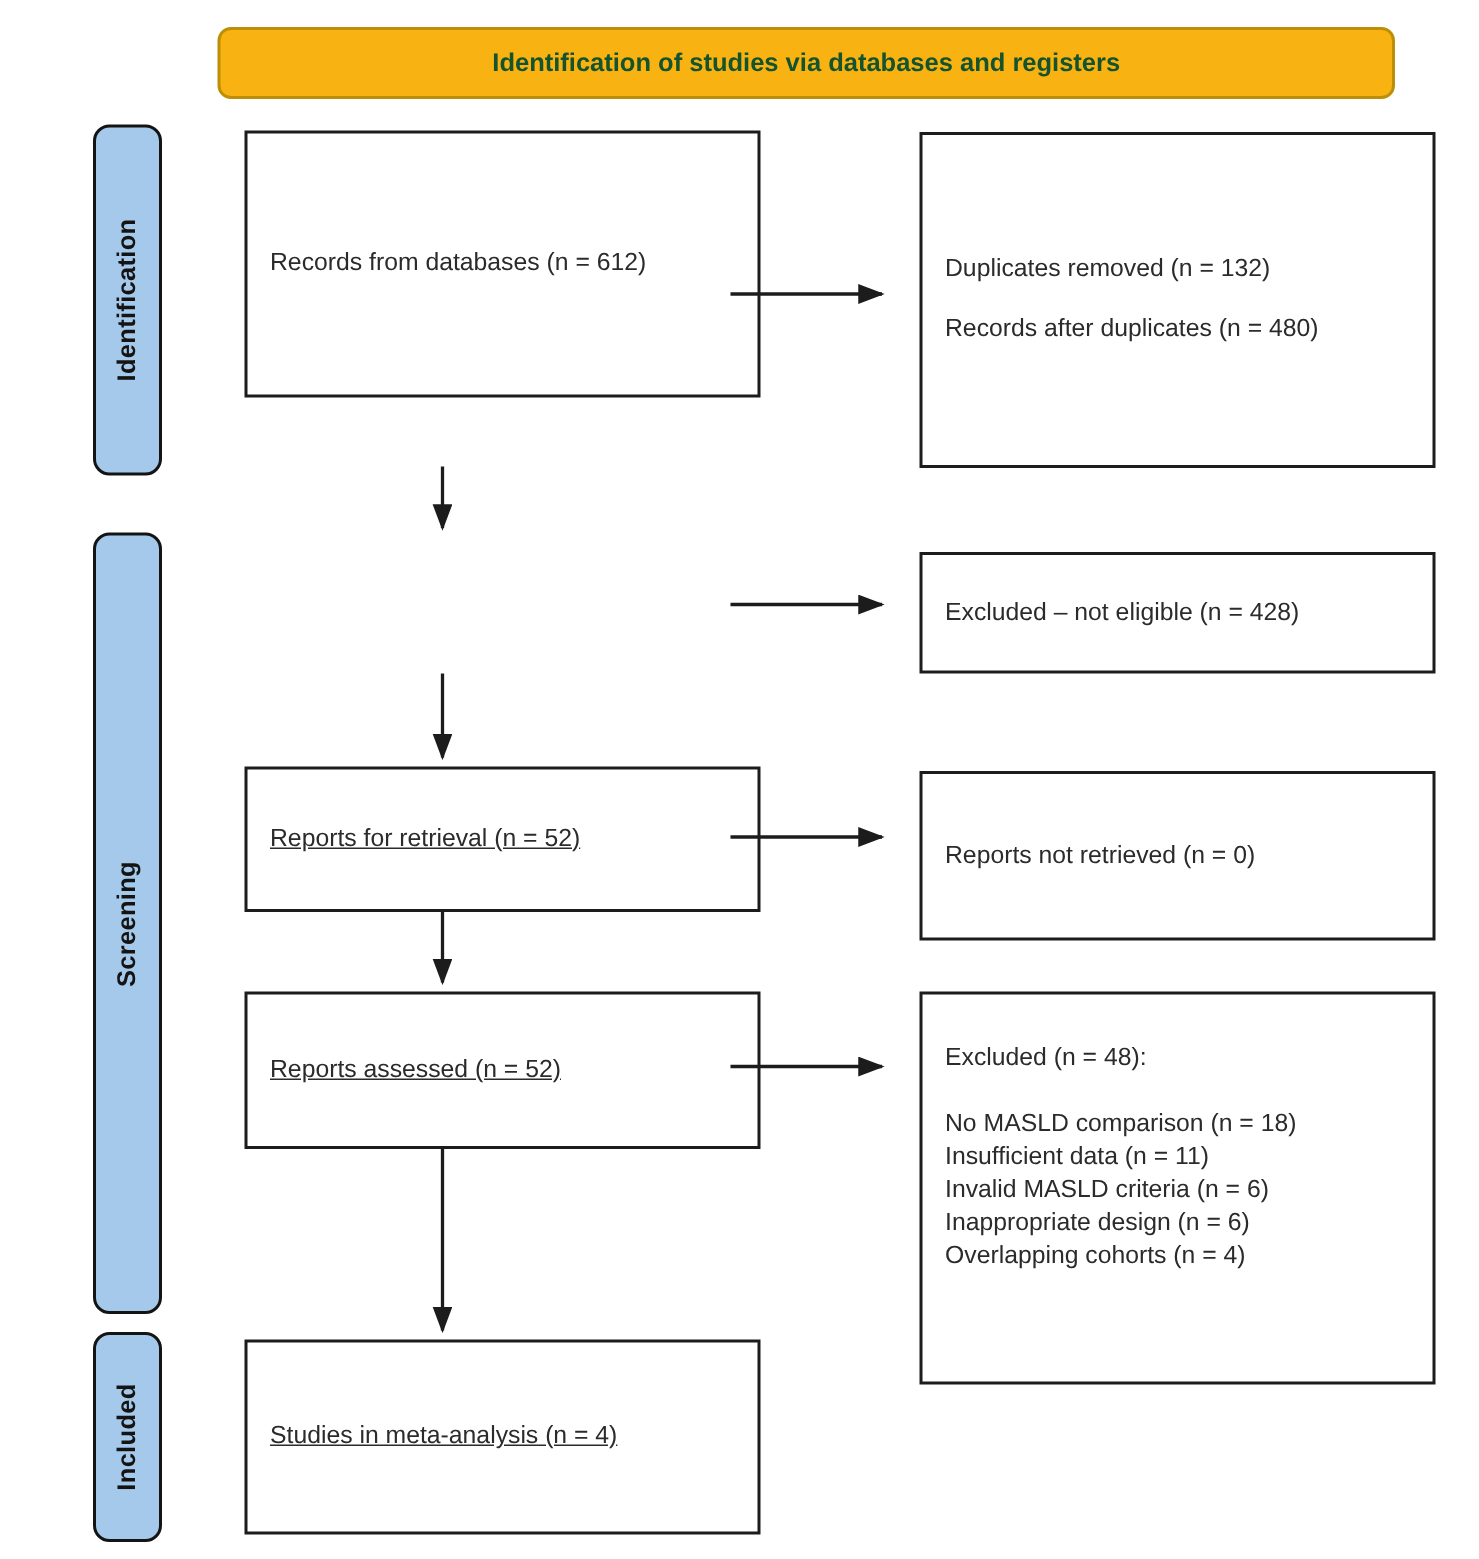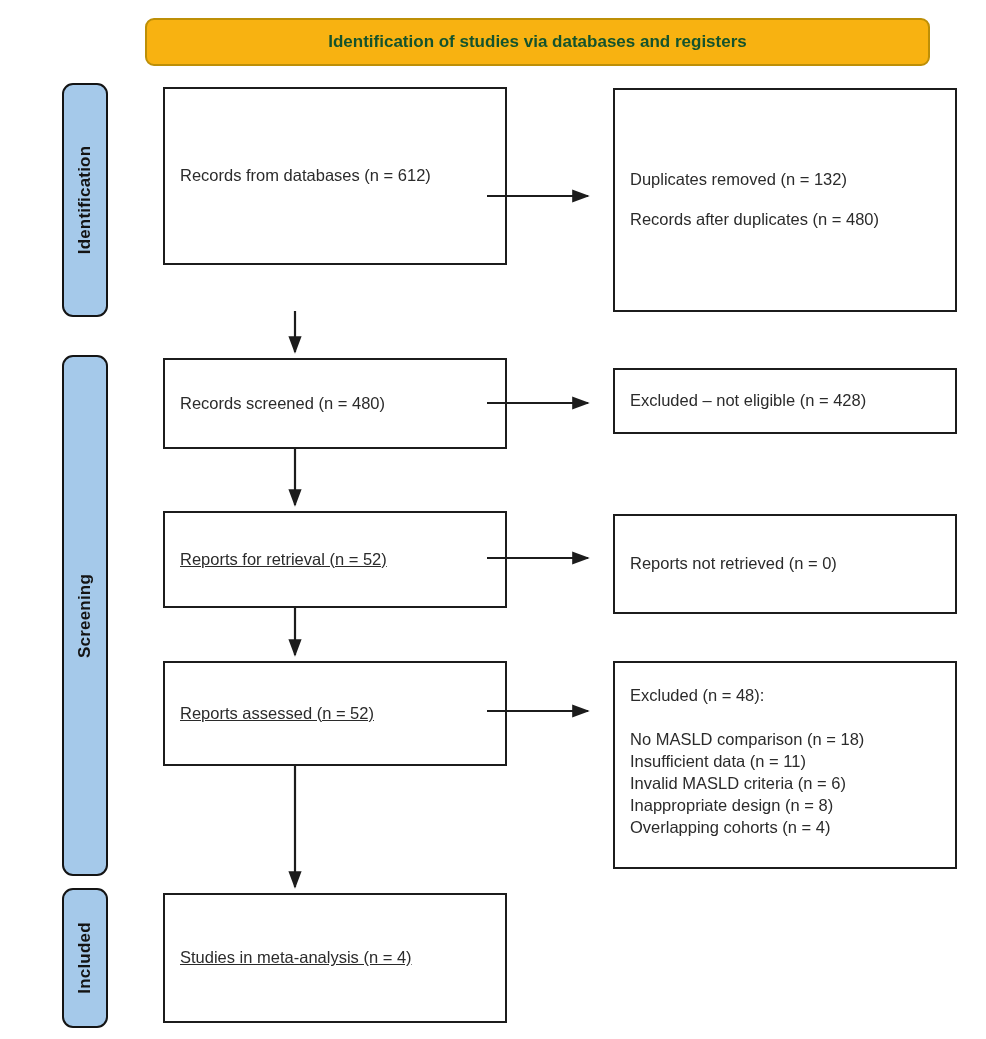--- a/index.html
+++ b/index.html
@@ -59,51 +59,48 @@
   <div class="stage" style="top:355px;height:521px;">
     <span>Screening</span>
   </div>
   <div class="stage" style="top:888px;height:140px;">
     <span>Included</span>
   </div>
 
   <div class="box col-left" style="top:87px;height:178px;">
     <span>Records from databases (n = 612)</span>
   </div>
-  <div class="box col-left" style="top:358px;height:91px;">
-    <span>Records screened (n = 480)</span>
-  </div>
   <div class="box col-left" style="top:511px;height:97px;text-decoration:underline;">
     <span>Reports for retrieval (n = 52)</span>
   </div>
   <div class="box col-left" style="top:661px;height:105px;text-decoration:underline;">
     <span>Reports assessed (n = 52)</span>
   </div>
   <div class="box col-left" style="top:893px;height:130px;text-decoration:underline;">
     <span>Studies in meta-analysis (n = 4)</span>
   </div>
 
   <div class="box col-right" style="top:88px;height:224px;">
     <span>Duplicates removed (n = 132)</span>
     <span class="gap"></span>
     <span>Records after duplicates (n = 480)</span>
   </div>
-  <div class="box col-right" style="top:368px;height:66px;">
+  <div class="box col-right" style="top:368px;height:81px;">
     <span>Excluded – not eligible (n = 428)</span>
   </div>
-  <div class="box col-right" style="top:514px;height:100px;">
+  <div class="box col-right" style="top:514px;height:113px;">
     <span>Reports not retrieved (n = 0)</span>
   </div>
-  <div class="box col-right" style="top:661px;height:208px;justify-content:flex-start;padding-top:22px;">
+  <div class="box col-right" style="top:661px;height:262px;justify-content:flex-start;padding-top:32px;">
     <span>Excluded (n = 48):</span>
     <span class="reasons-gap"></span>
     <span class="reason">No MASLD comparison (n = 18)</span>
     <span class="reason">Insufficient data (n = 11)</span>
     <span class="reason">Invalid MASLD criteria (n = 6)</span>
-    <span class="reason">Inappropriate design (n = 8)</span>
+    <span class="reason">Inappropriate design (n = 6)</span>
     <span class="reason">Overlapping cohorts (n = 4)</span>
   </div>
 
   <svg class="arrows" viewBox="0 0 986 1039" xmlns="http://www.w3.org/2000/svg">
     <defs>
       <marker id="ah" markerWidth="8" markerHeight="7" refX="7.2" refY="3" orient="auto" markerUnits="strokeWidth">
         <path d="M0,0 L8,3 L0,6 Z" fill="#1C1C1C"></path>
       </marker>
     </defs>
 

